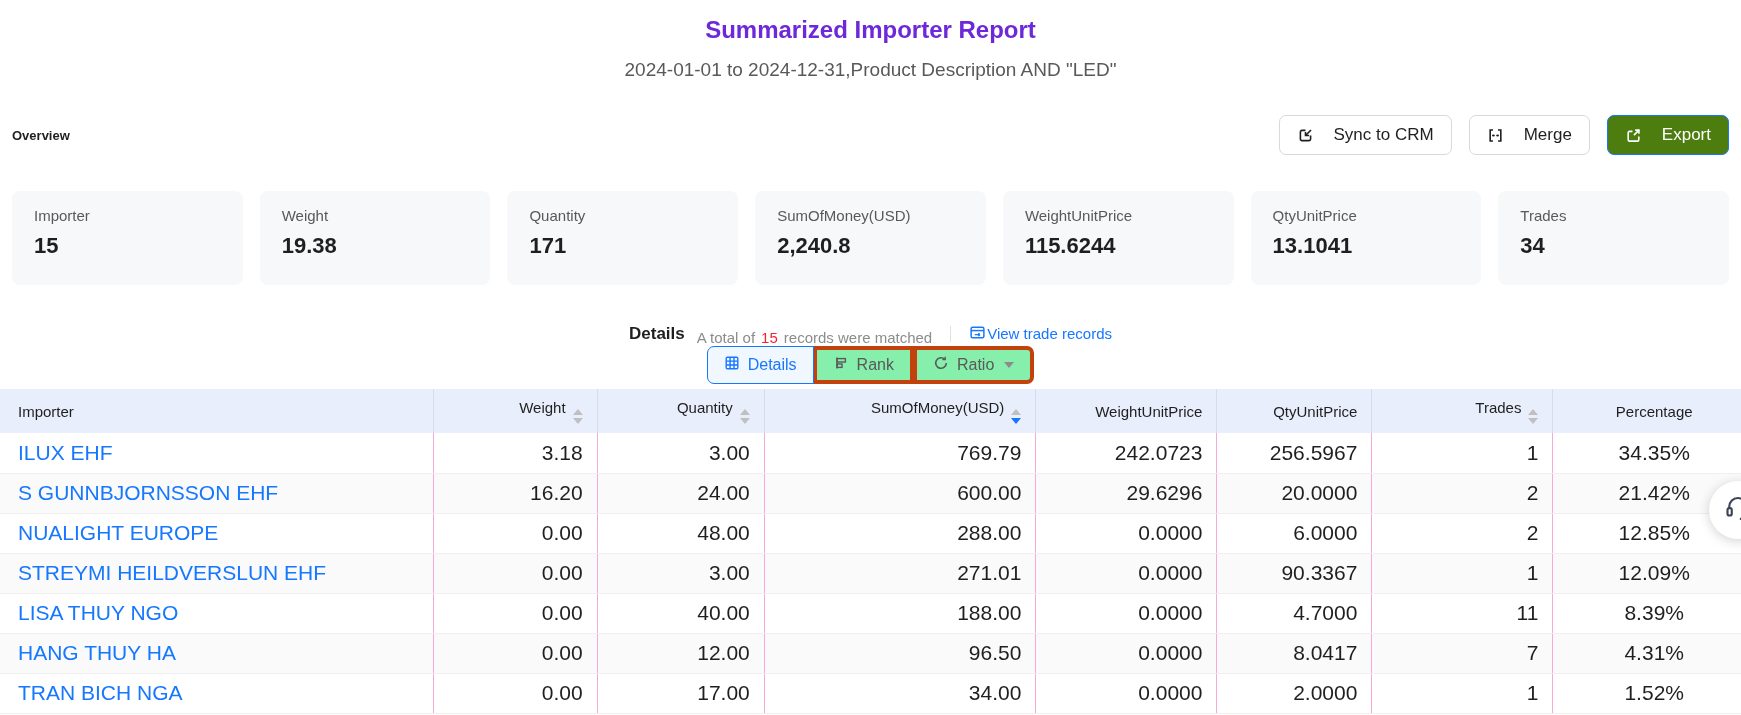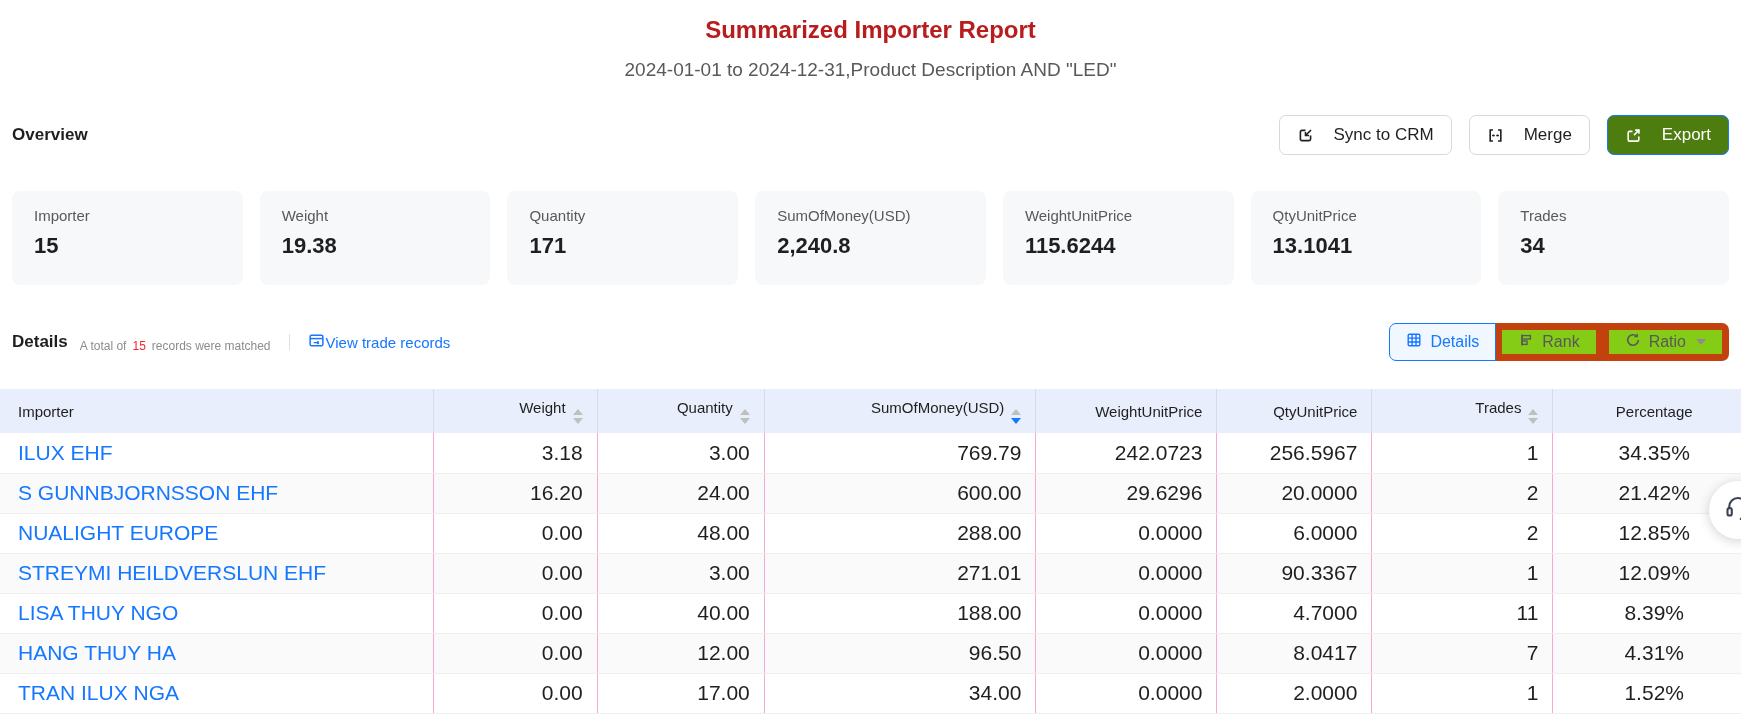--- a/index.html
+++ b/index.html
@@ -3,53 +3,53 @@
 <meta charset="utf-8">
 <style>
   * { box-sizing: border-box; margin: 0; padding: 0; }
   html,body { width:1741px; height:715px; }
   body {
     font-family: "Liberation Sans", sans-serif;
     background:#fff; color:#1f1f1f; overflow:hidden; position:relative;
   }
   
   .page-header { text-align:center; padding-top:16px; }
-  .page-title { font-size:24px; font-weight:700; color:#b91c1c; line-height:28px; }
+  .page-title { font-size:24px; font-weight:700; color:#6d28d9; line-height:28px; }
   .page-subtitle { font-size:19px; color:#595959; margin-top:15px; line-height:22px; }
 
   
   .toolbar-row { display:flex; justify-content:space-between; align-items:center;
                  padding:0 12px; margin-top:34px; height:40px; }
-  .section-title { font-size:17px; font-weight:700; }
+  .section-title { font-size:13px; font-weight:700; }
   .toolbar-buttons { display:flex; gap:17px; }
   .btn { height:40px; padding:0 17px; background:#fff; border:1px solid #d9d9d9;
          border-radius:7px; font-size:17px; color:#1f1f1f; cursor:pointer;
          display:inline-flex; align-items:center; gap:20px; font-family:inherit; }
   .btn svg { display:block; }
   .btn-primary { background:#4d7c0f; border-color:#1677ff; color:#fff; }
 
   
   .cards { display:flex; gap:17px; padding:0 12px; margin-top:36px; }
   .card { flex:1; background:#f7f8fa; border-radius:8px; height:94px; padding:16px 22px; }
   .card-label { font-size:15px; color:#595959; }
   .card-value { font-size:22px; font-weight:700; margin-top:9px; color:#1f1f1f; }
 
   
   .details-bar { display:flex; justify-content:space-between; align-items:center;
-                 padding:0 12px; margin-top:36px; height:42px; }
+                 padding:0 12px; margin-top:36px; height:42px;flex-direction:column; }
   .details-left { display:flex; align-items:center; }
   .details-title { font-size:17px; font-weight:700; margin-right:12px; }
-  .match-summary { font-size:12px; color:#8c8c8c;margin-top:8px; }
+  .match-summary { font-size:15px; color:#8c8c8c;margin-top:8px; }
   .match-count { color:#f5222d; margin:0 6px; }
   .v-divider { width:1px; height:16px; background:#e0e0e0; margin:0 18px; }
   .trade-link { display:inline-flex; align-items:center; gap:1px; color:#1677ff;
                 font-size:15px; text-decoration:none; cursor:pointer; }
 
   .seg-group { display:flex; }
-  .seg-btn { height:38px; padding:0 16px; background:#84cc16; border:7px solid #c2410c;
+  .seg-btn { height:38px; padding:0 16px; background:#86efac; border:4px solid #c2410c;
              font-size:16px; color:#595959; display:inline-flex; align-items:center;
              gap:8px; cursor:pointer; margin-left:-1px; font-family:inherit; }
   .seg-btn:first-child { border-radius:7px 0 0 7px; margin-left:0; }
   .seg-btn:last-child  { border-radius:0 7px 7px 0; }
   .seg-btn.active { border:1px solid #1677ff; color:#1677ff; background:#f0f7ff; z-index:1; }
   .caret-down { width:0; height:0; border-left:5px solid transparent;
                 border-right:5px solid transparent; border-top:6px solid #8c8c8c; margin-left:2px; }
 
   
   table { width:100%; border-collapse:collapse; margin-top:26px; table-layout:fixed; }
@@ -308,21 +308,21 @@
       <td class="al"><a class="importer-link">HANG THUY HA</a></td>
       <td class="ar">0.00</td>
       <td class="ar">12.00</td>
       <td class="ar">96.50</td>
       <td class="ar">0.0000</td>
       <td class="ar">8.0417</td>
       <td class="ar">7</td>
       <td class="pl">4.31%</td>
     </tr>
     <tr>
-      <td class="al"><a class="importer-link">TRAN ILUX NGA</a></td>
+      <td class="al"><a class="importer-link">TRAN BICH NGA</a></td>
       <td class="ar">0.00</td>
       <td class="ar">17.00</td>
       <td class="ar">34.00</td>
       <td class="ar">0.0000</td>
       <td class="ar">2.0000</td>
       <td class="ar">1</td>
       <td class="pl">1.52%</td>
     </tr>
   </tbody>
 </table>

